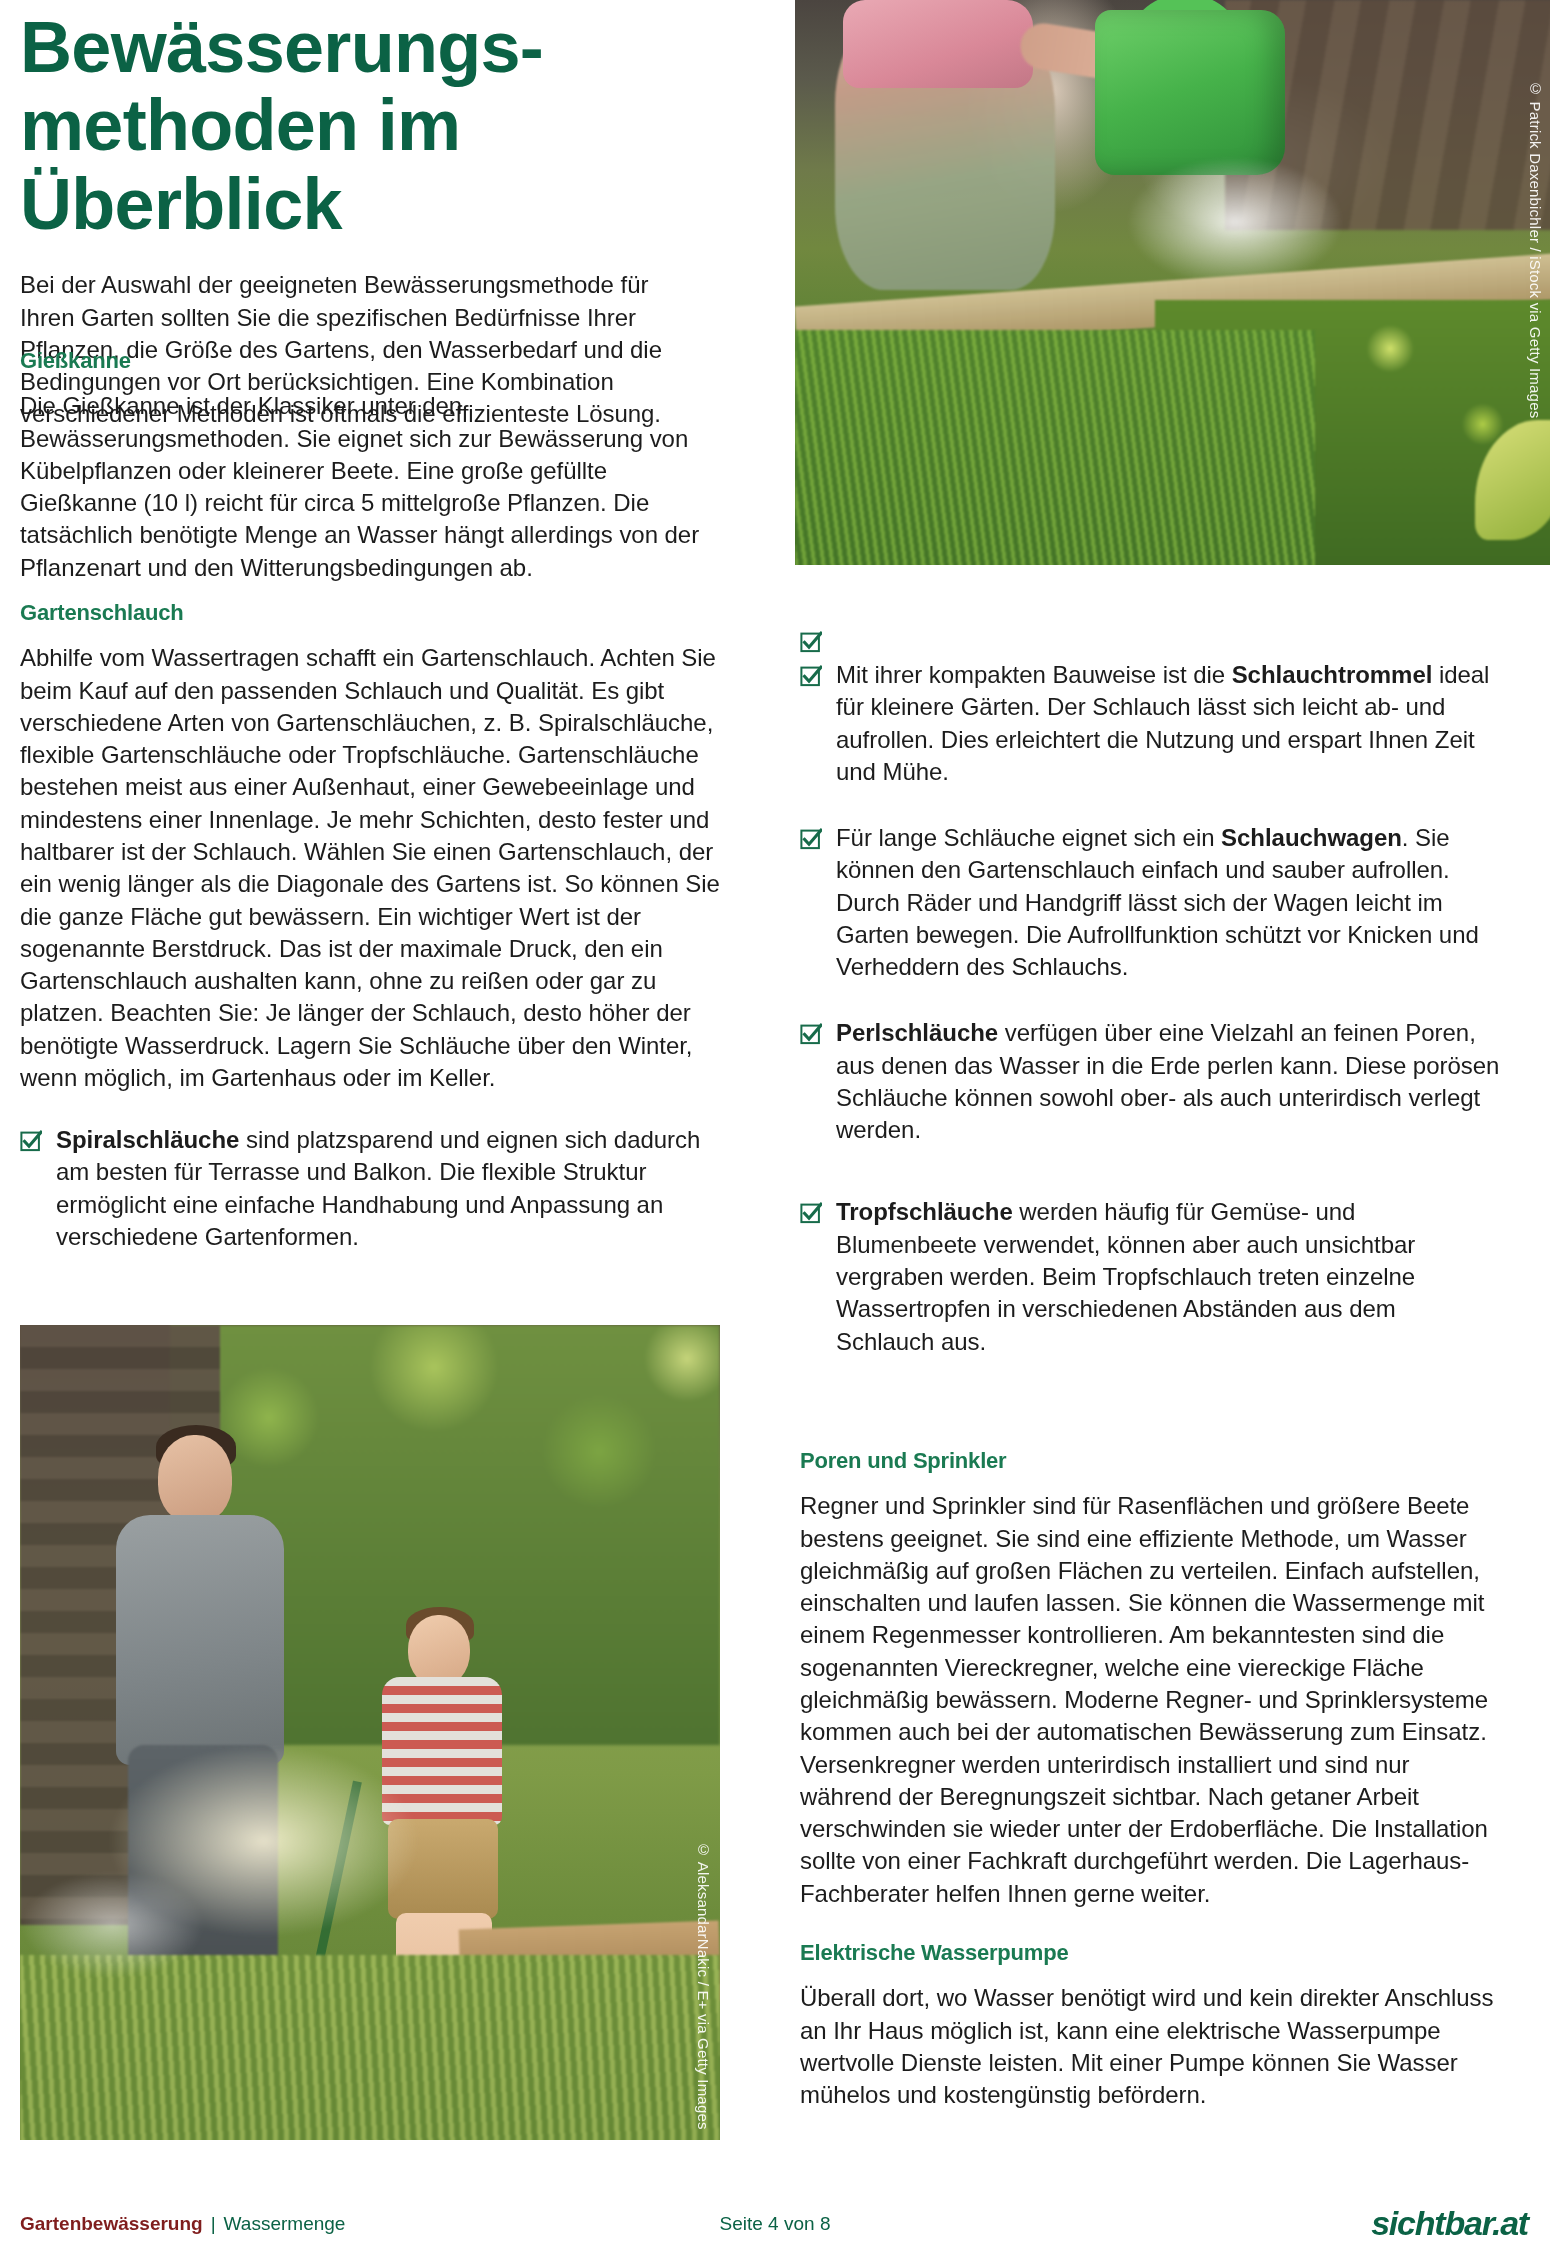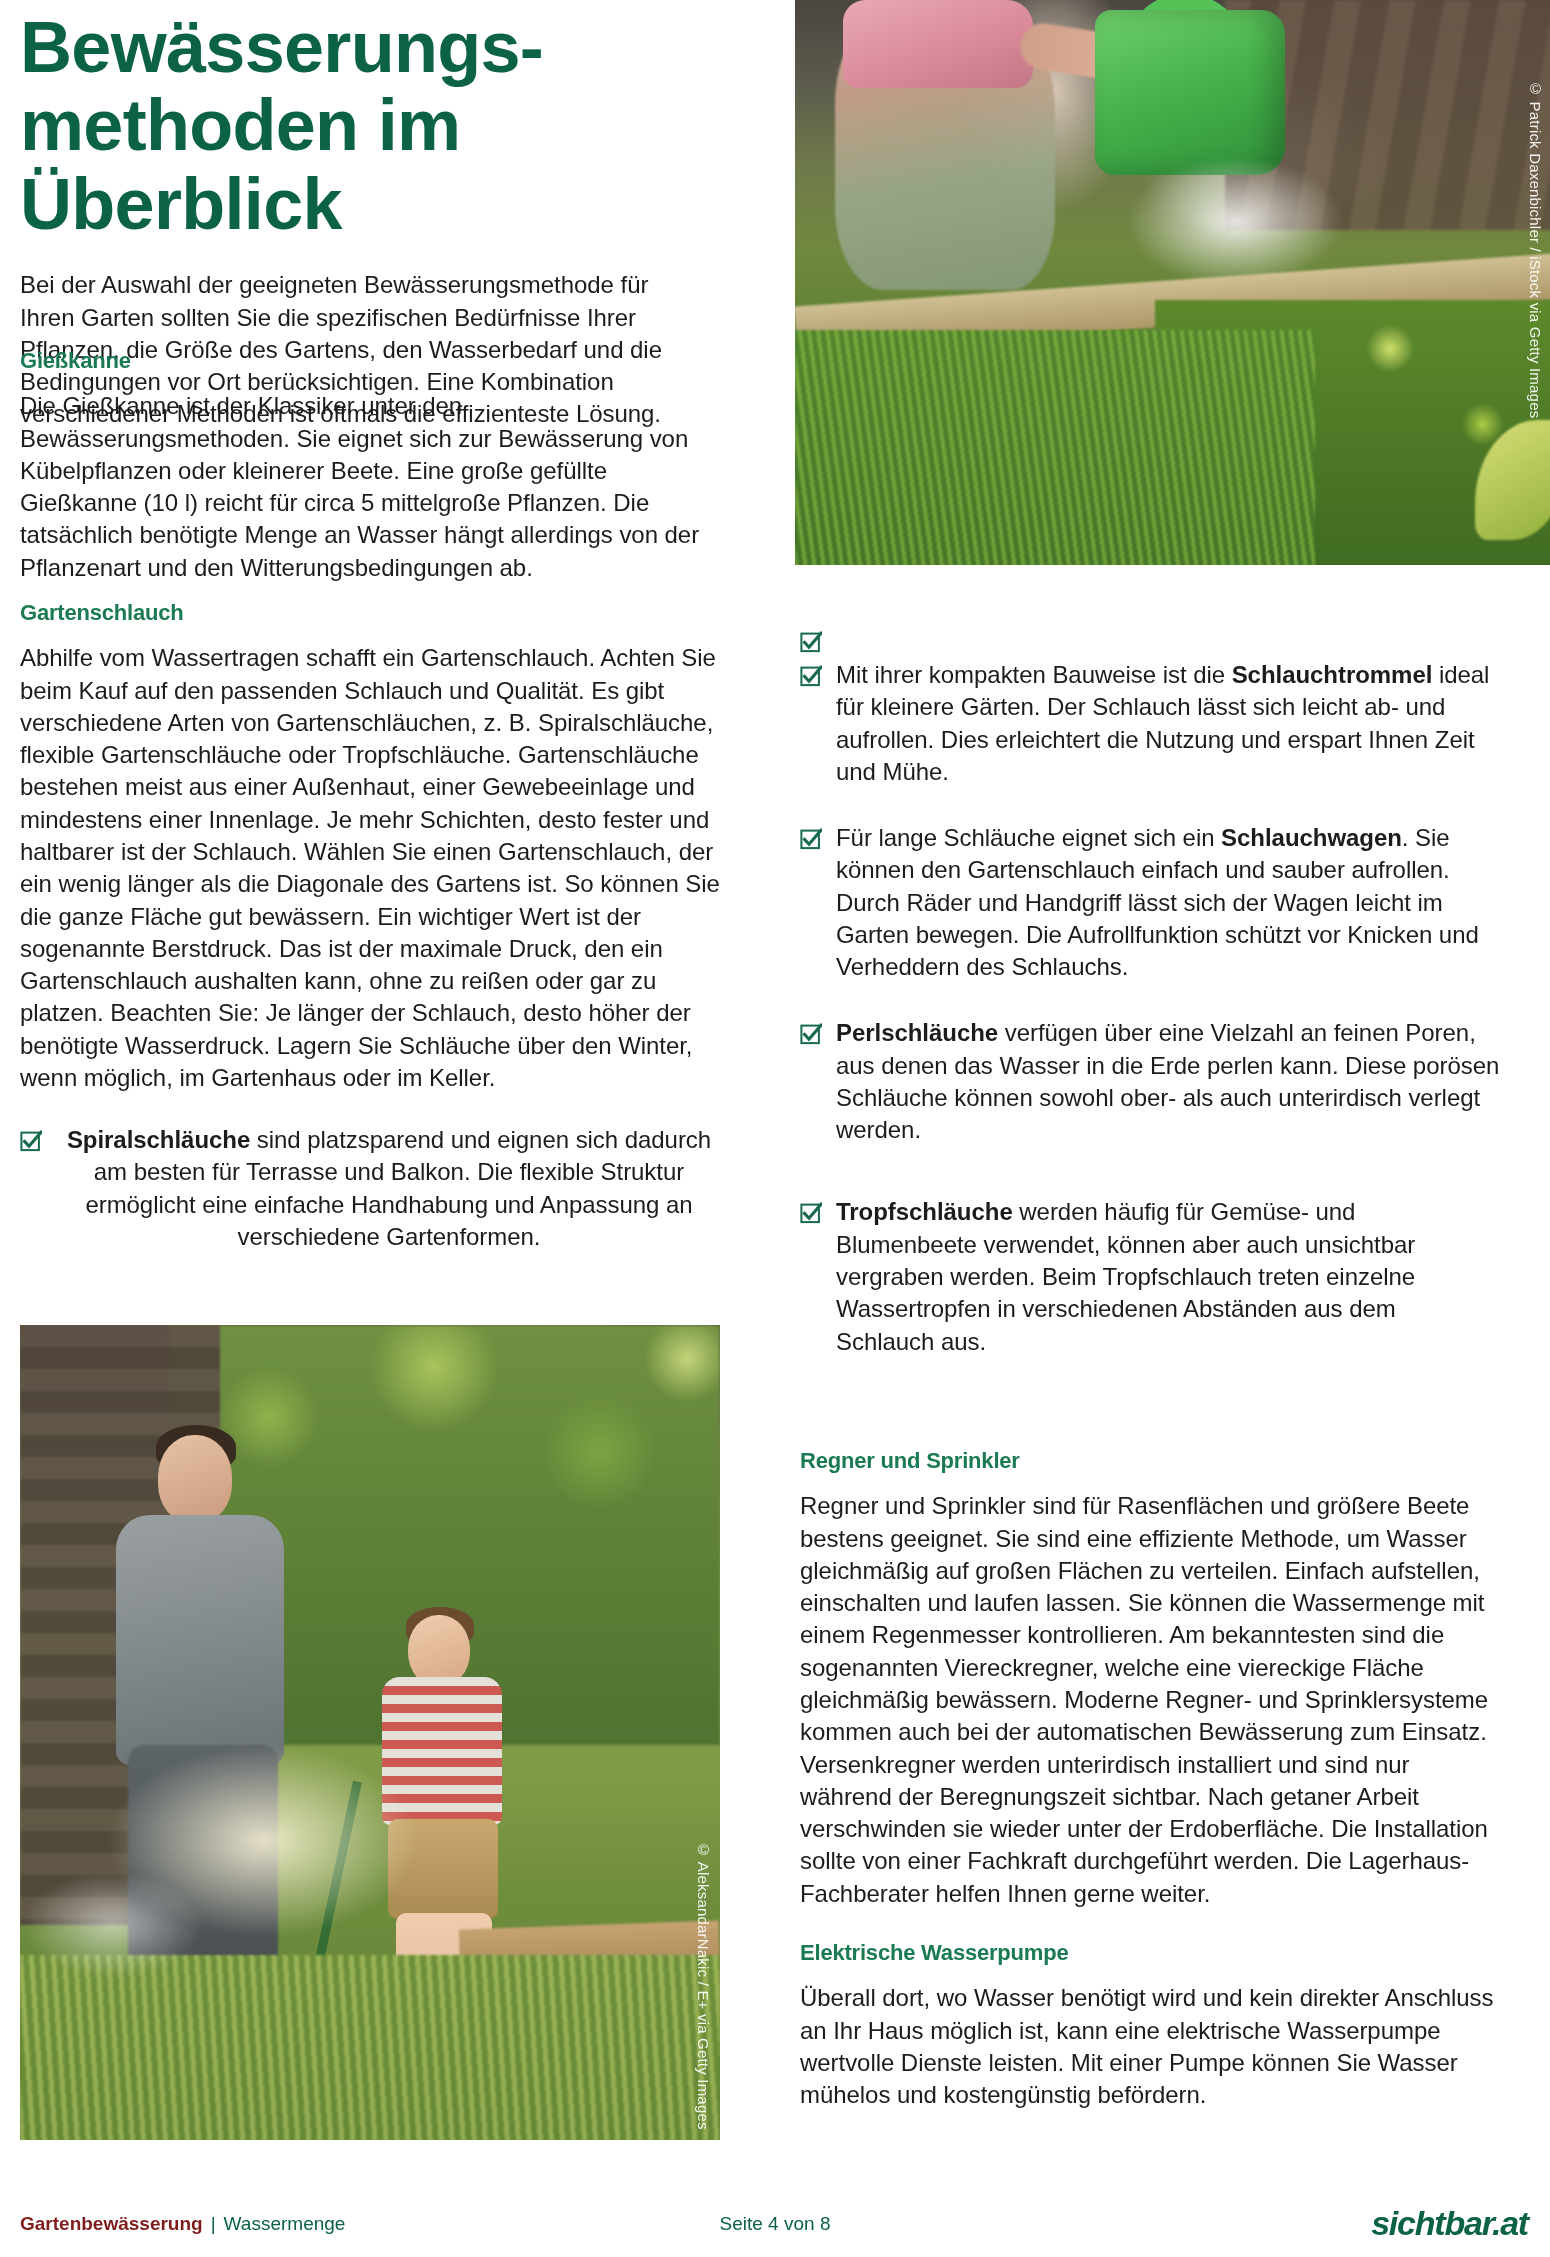--- a/index.html
+++ b/index.html
@@ -337,21 +337,21 @@
 
   <div class="col-left" style="top:348px;">
     <h2 class="section-title">Gießkanne</h2>
     <p class="body" style="margin-top:16px; width:700px;">Die Gießkanne ist der Klassiker unter den Bewässerungsmethoden. Sie eignet sich zur Bewässerung von Kübelpflanzen oder kleinerer Beete. Eine große gefüllte Gießkanne (10 l) reicht für circa 5 mittelgroße Pflanzen. Die tatsächlich benötigte Menge an Wasser hängt allerdings von der Pflanzenart und den Witterungsbedingungen ab.</p>
   </div>
 
   <div class="col-left" style="top:600px;">
     <h2 class="section-title">Gartenschlauch</h2>
     <p class="body" style="margin-top:16px; width:702px;">Abhilfe vom Wassertragen schafft ein Gartenschlauch. Achten Sie beim Kauf auf den passenden Schlauch und Qualität. Es gibt verschiedene Arten von Gartenschläuchen, z. B. Spiralschläuche, flexible Gartenschläuche oder Tropfschläuche. Gartenschläuche bestehen meist aus einer Außenhaut, einer Gewebeeinlage und mindestens einer Innenlage. Je mehr Schichten, desto fester und haltbarer ist der Schlauch. Wählen Sie einen Gartenschlauch, der ein wenig länger als die Diagonale des Gartens ist. So können Sie die ganze Fläche gut bewässern. Ein wichtiger Wert ist der sogenannte Berstdruck. Das ist der maximale Druck, den ein Gartenschlauch aushalten kann, ohne zu reißen oder gar zu platzen. Beachten Sie: Je länger der Schlauch, desto höher der benötigte Wasserdruck. Lagern Sie Schläuche über den Winter, wenn möglich, im Gartenhaus oder im Keller.</p>
 
-    <div class="bullet" style="margin-top:30px; width:702px;text-align:center;">
+    <div class="bullet" style="margin-top:30px; width:702px;">
       <span class="cbox">
         <svg viewBox="0 0 22 22" xmlns="http://www.w3.org/2000/svg">
           <rect x="1.4" y="2.6" width="17.5" height="17.5" fill="none" stroke="#176b4a" stroke-width="2"></rect>
           <path d="M4.5 11.4 L9 16.2 L21 2.2" fill="none" stroke="#176b4a" stroke-width="3.1" stroke-linecap="square"></path>
         </svg>
       </span>
       <span class="bullet-text">
         <b class="bold">Spiralschläuche</b><span> sind platzsparend und eignen sich dadurch am besten für Terrasse und Balkon. Die flexible Struktur ermöglicht eine einfache Handhabung und Anpassung an verschiedene Gartenformen.</span>
       </span>
     </div>
@@ -431,21 +431,21 @@
           <path d="M4.5 11.4 L9 16.2 L21 2.2" fill="none" stroke="#176b4a" stroke-width="3.1" stroke-linecap="square"></path>
         </svg>
       </span>
       <span class="bullet-text">
         <span></span><b class="bold">Tropfschläuche</b><span> werden häufig für Gemüse- und Blumenbeete verwendet, können aber auch unsichtbar vergraben werden. Beim Tropfschlauch treten einzelne Wassertropfen in verschiedenen Abständen aus dem Schlauch aus.</span>
       </span>
     </div>
   </div>
 
   <div class="col-right" style="top:1448px;">
-    <h2 class="section-title">Regner und Sprinkler</h2>
+    <h2 class="section-title">Poren und Sprinkler</h2>
     <p class="body" style="margin-top:16px; width:700px;">Regner und Sprinkler sind für Rasenflächen und größere Beete bestens geeignet. Sie sind eine effiziente Methode, um Wasser gleichmäßig auf großen Flächen zu verteilen. Einfach aufstellen, einschalten und laufen lassen. Sie können die Wassermenge mit einem Regenmesser kontrollieren. Am bekanntesten sind die sogenannten Viereckregner, welche eine viereckige Fläche gleichmäßig bewässern. Moderne Regner- und Sprinklersysteme kommen auch bei der automatischen Bewässerung zum Einsatz. Versenkregner werden unterirdisch installiert und sind nur während der Beregnungszeit sichtbar. Nach getaner Arbeit verschwinden sie wieder unter der Erdoberfläche. Die Installation sollte von einer Fachkraft durchgeführt werden. Die Lagerhaus-Fachberater helfen Ihnen gerne weiter.</p>
   </div>
 
   <div class="col-right" style="top:1940px;">
     <h2 class="section-title">Elektrische Wasserpumpe</h2>
     <p class="body" style="margin-top:16px; width:700px;">Überall dort, wo Wasser benötigt wird und kein direkter Anschluss an Ihr Haus möglich ist, kann eine elektrische Wasserpumpe wertvolle Dienste leisten. Mit einer Pumpe können Sie Wasser mühelos und kostengünstig befördern.</p>
   </div>
 
   <div id="footer">
     <div class="f-left">

